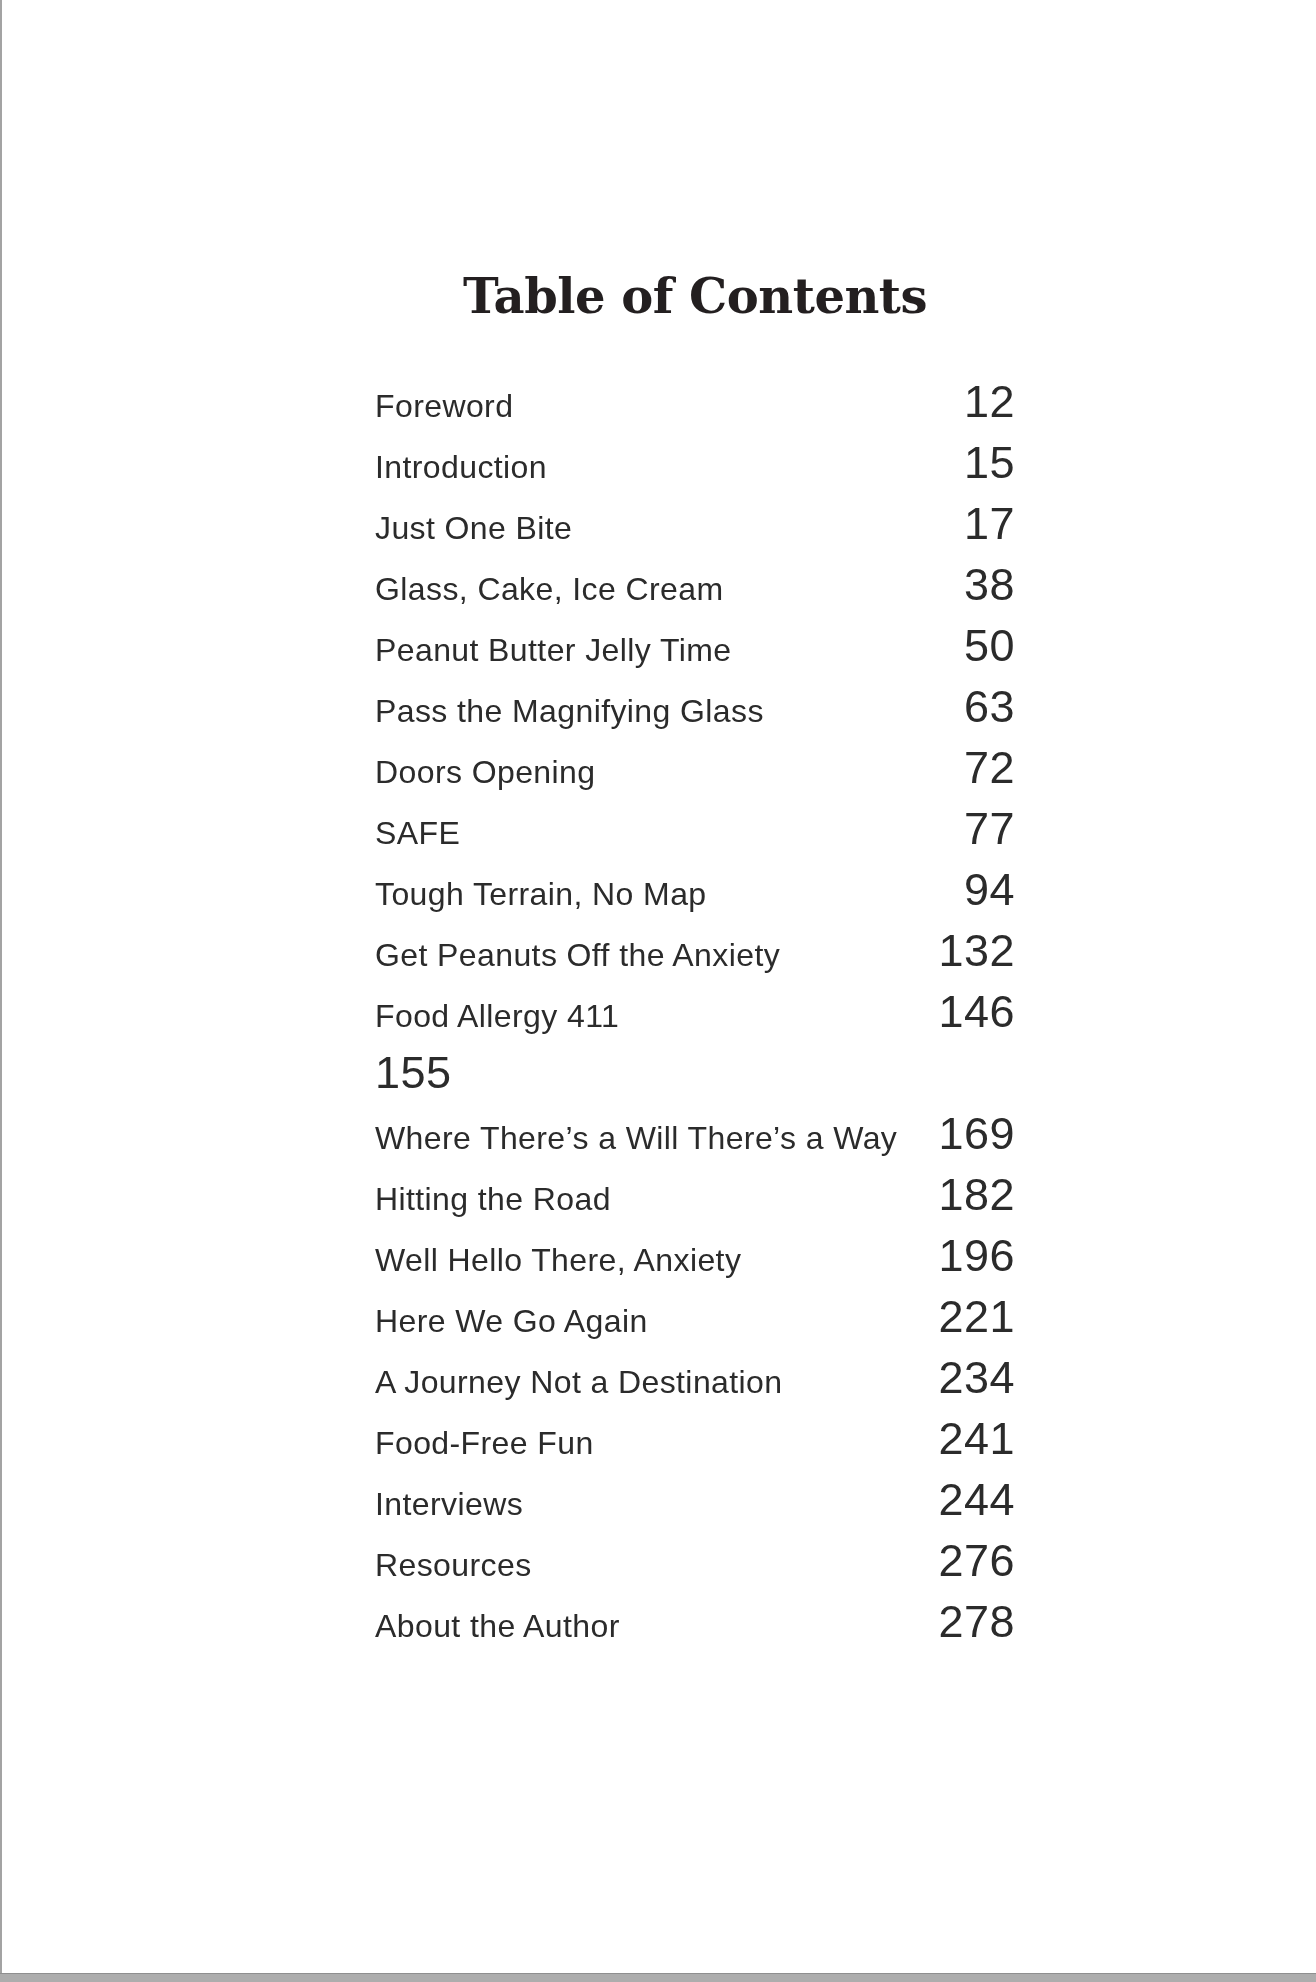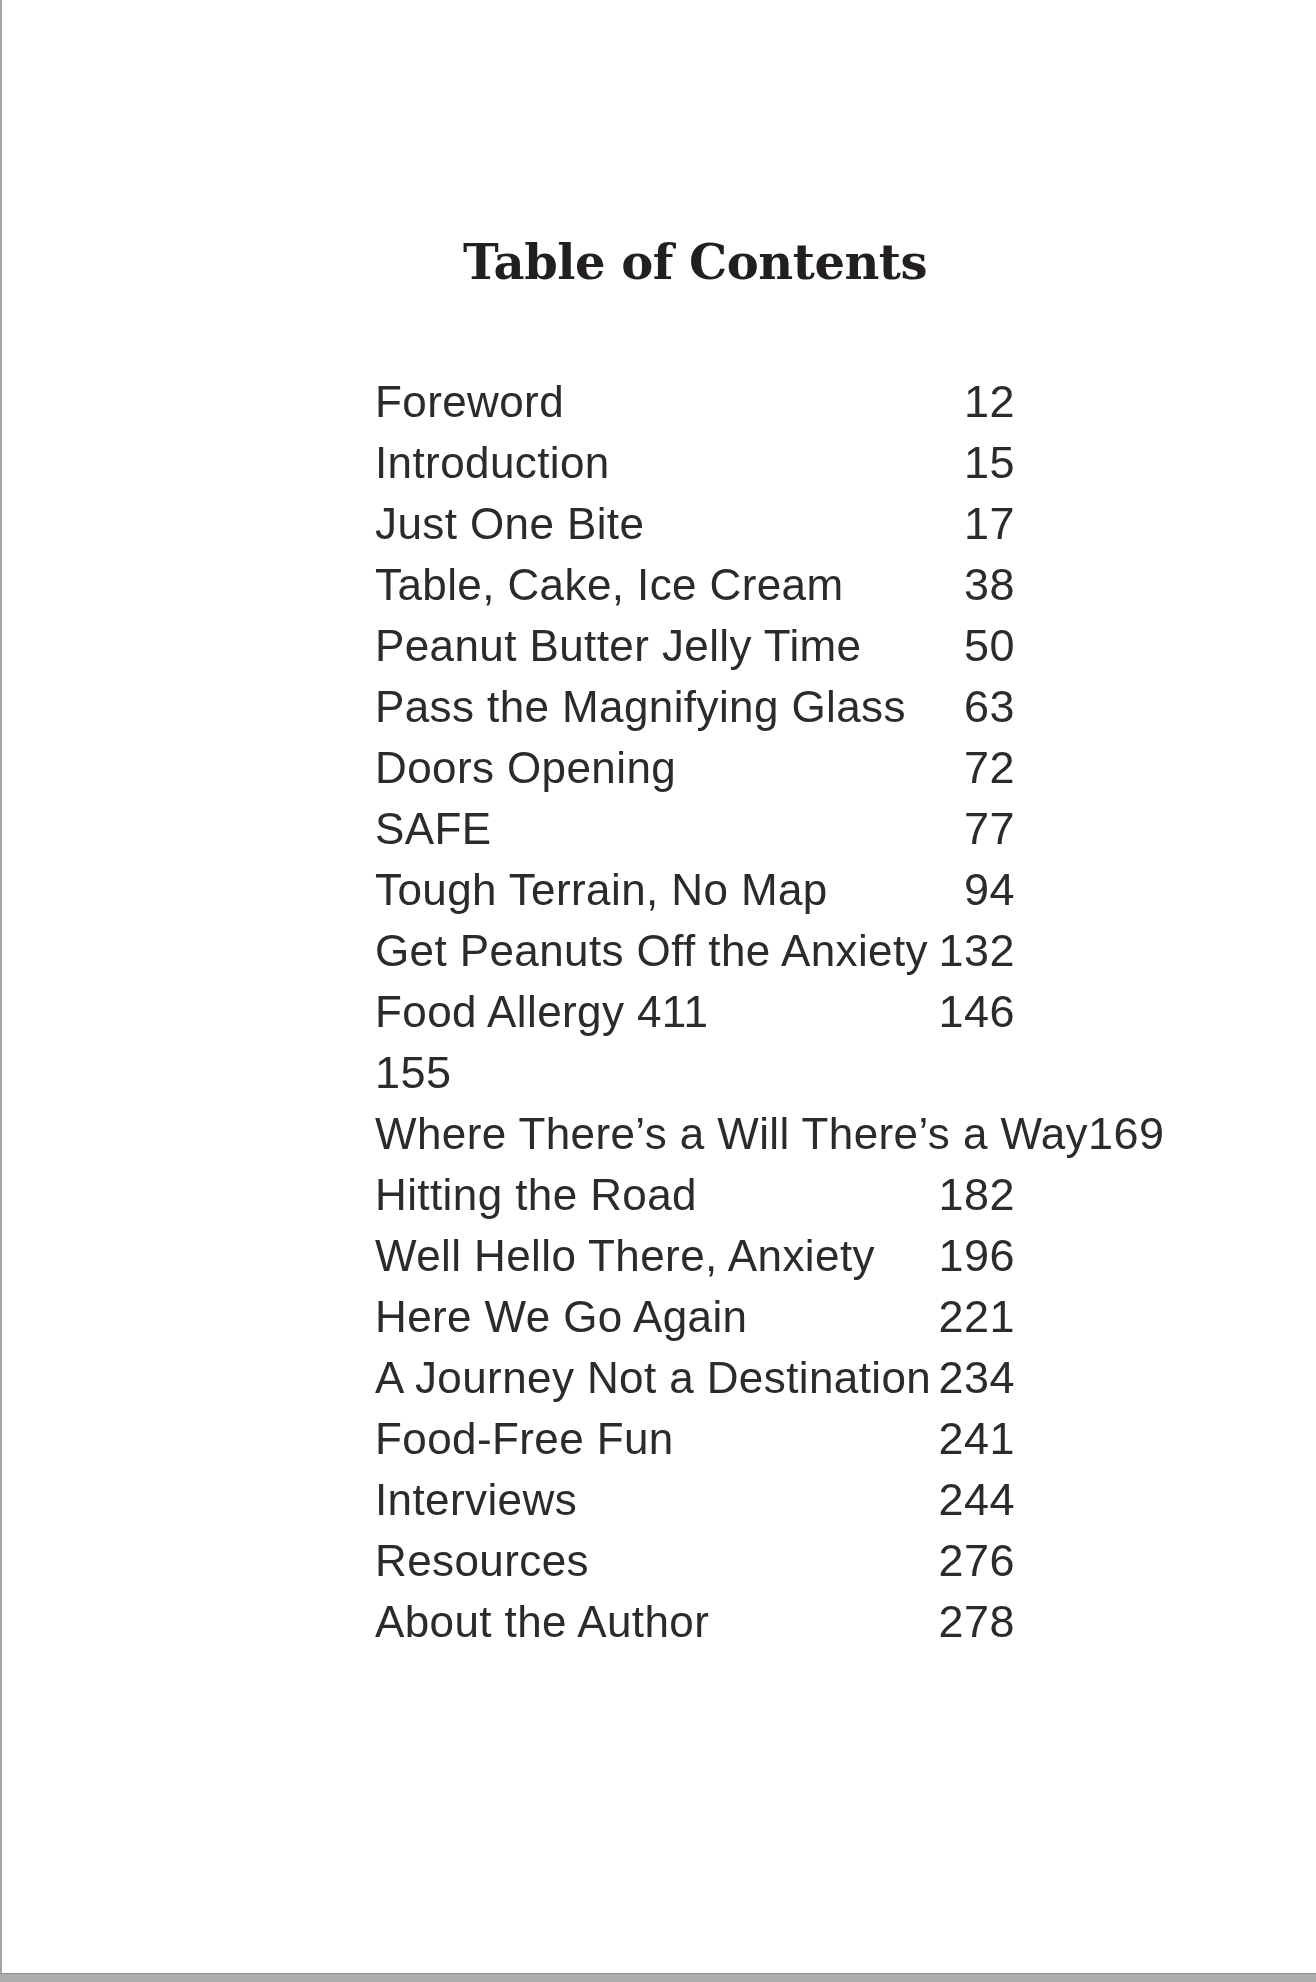--- a/index.html
+++ b/index.html
@@ -31,21 +31,21 @@
     right: 0;
     bottom: 0;
     height: 8px;
     background: #adadad;
     border-top: 1px solid #8f8f8f;
   }
   .doc-title {
     position: absolute;
     left: 375px;
     width: 640px;
-    top: 204px;
+    top: 238px;
     text-align: center;
     font-family: "DejaVu Serif", serif;
     font-weight: bold;
     font-size: 48px;
     letter-spacing: -0.5px;
     color: #231f20;
     line-height: 1.1;
     white-space: nowrap;
   }
   .toc-list {
@@ -55,21 +55,21 @@
     width: 640px;
   }
   .toc-row {
     display: flex;
     justify-content: space-between;
     align-items: baseline;
     height: 61px;
     line-height: 61px;
   }
   .toc-label {
-    font-size: 44px;
+    font-size: 32px;
     font-weight: 300;
     letter-spacing: 0.4px;
     color: #2b2b2b;
     white-space: nowrap;
   }
   .toc-page {
     font-size: 45px;
     font-weight: 300;
     letter-spacing: 0.5px;
     color: #2b2b2b;
@@ -94,21 +94,21 @@
       </div>
       <div class="toc-row">
         <span class="toc-label">Introduction</span>
         <span class="toc-page">15</span>
       </div>
       <div class="toc-row">
         <span class="toc-label">Just One Bite</span>
         <span class="toc-page">17</span>
       </div>
       <div class="toc-row">
-        <span class="toc-label">Table, Cake, Ice Cream</span>
+        <span class="toc-label">Glass, Cake, Ice Cream</span>
         <span class="toc-page">38</span>
       </div>
       <div class="toc-row">
         <span class="toc-label">Peanut Butter Jelly Time</span>
         <span class="toc-page">50</span>
       </div>
       <div class="toc-row">
         <span class="toc-label">Pass the Magnifying Glass</span>
         <span class="toc-page">63</span>
       </div>

